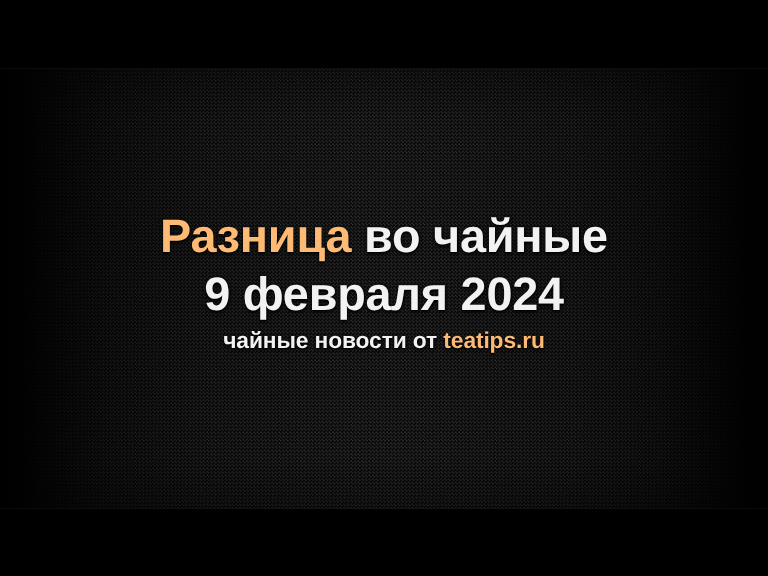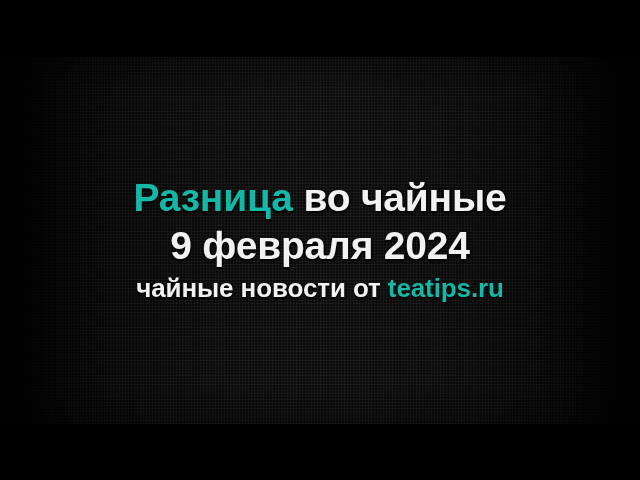--- a/index.html
+++ b/index.html
@@ -124,26 +124,26 @@
     font-size: 39px;
     letter-spacing: -0.2px;
     margin-bottom: 9px;
   }
   #line-2 {
     font-size: 39px;
     letter-spacing: -0.2px;
     margin-bottom: 10px;
   }
   #line-3 {
-    font-size: 26px;
+    font-size: 19px;
     letter-spacing: -0.1px;
   }
 
   .accent {
-    color: #14b8a6;
+    color: #fdba74;
     text-shadow:
        0 1px 0 rgba(0,0,0,0.9),
        0 2px 3px rgba(0,0,0,0.85);
   }
 </style>
 </head>
 <body>
 
 <div id="stage">
 

